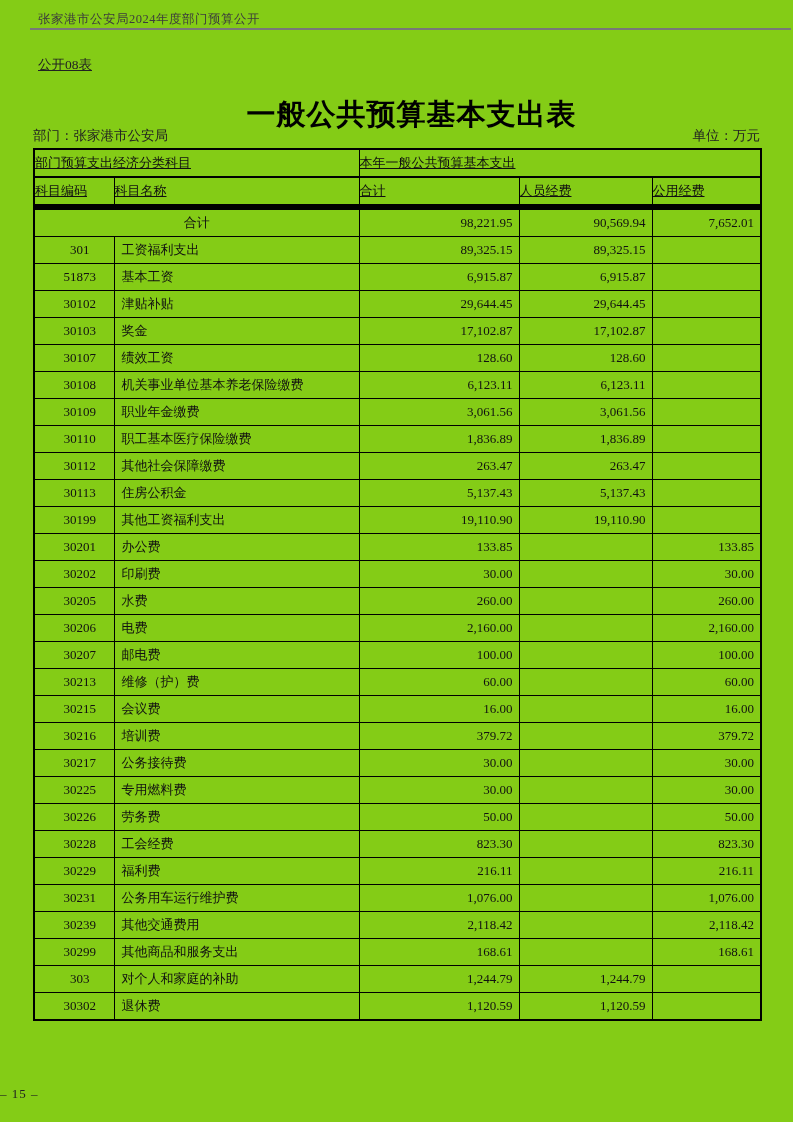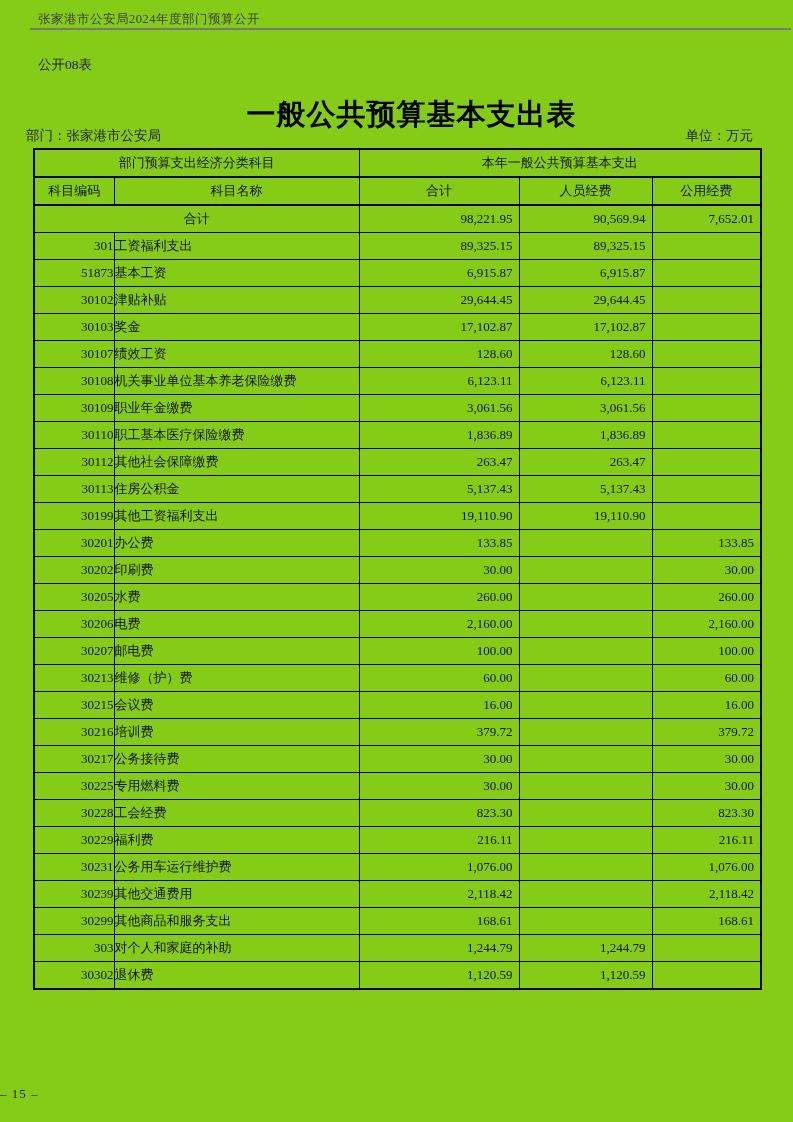--- a/index.html
+++ b/index.html
@@ -10,44 +10,44 @@
   }
   .page{position:relative;width:793px;height:1122px;background:#84cc16;overflow:hidden;}
 
   .doc-header{
     position:absolute;left:38px;top:11px;
     font-size:12.5px;color:#3c3c3c;letter-spacing:.5px;white-space:nowrap;
   }
   .header-rule{
     position:absolute;left:30px;top:28px;width:761px;height:2px;background:#787878;
   }
-  .form-label{position:absolute;left:38px;top:56px;font-size:13.5px;color:#222;}
+  .form-label{position:absolute;left:38px;top:56px;font-size:13.5px;color:#222;text-decoration:underline;}
   .title{
     position:absolute;left:0;top:80px;width:100%;margin:15px;
     text-align:center;font-size:29px;font-weight:700;letter-spacing:1px;color:#000;
   }
   .meta-row{
-    position:absolute;left:26px;top:127px;width:727px;
+    position:absolute;left:33px;top:127px;width:727px;
     display:flex;justify-content:space-between;font-size:13.5px;color:#222;
   }
 
   table.budget-table{
     position:absolute;left:33px;top:148px;width:727px;
     border-collapse:collapse;table-layout:fixed;
     font-size:13px;color:#111;border:2px solid #000;
   }
   .budget-table th,.budget-table td{
     border:1px solid #000;height:26px;padding:0;
     font-weight:normal;overflow:hidden;white-space:nowrap;vertical-align:middle;
   }
-  .budget-table thead th{text-align:center;}
+  .budget-table thead th{text-align:left;text-decoration:underline;}
   .group-row th{border-bottom:2px solid #000;}
-  .col-row th{border-bottom:2px solid #000000;margin-left:20px;}
-  td.code{text-align:right;padding-left:11px;}
-  td.name{text-align:left;}
+  .col-row th{border-bottom:6px solid #000000;margin-left:20px;}
+  td.code{text-align:center;padding-left:11px;}
+  td.name{text-align:left;padding-left:7px;}
   td.num{text-align:right;padding-right:6px;}
   td.total-label{text-align:center;}
 
   .page-number{
     position:absolute;left:0;top:1086px;width:100%;
     text-align:left;font-size:13px;color:#222;letter-spacing:1px;
   }
 </style>
 </head>
 <body>
@@ -257,20 +257,27 @@
   </tr>
 
   <tr>
     <td class="code">30225</td>
     <td class="name">专用燃料费</td>
     <td class="num">30.00</td>
     <td class="num"></td>
     <td class="num">30.00</td>
   </tr>
 
+  <tr>
+    <td class="code">30226</td>
+    <td class="name">劳务费</td>
+    <td class="num">50.00</td>
+    <td class="num"></td>
+    <td class="num">50.00</td>
+  </tr>
 
   <tr>
     <td class="code">30228</td>
     <td class="name">工会经费</td>
     <td class="num">823.30</td>
     <td class="num"></td>
     <td class="num">823.30</td>
   </tr>
 
   <tr>

